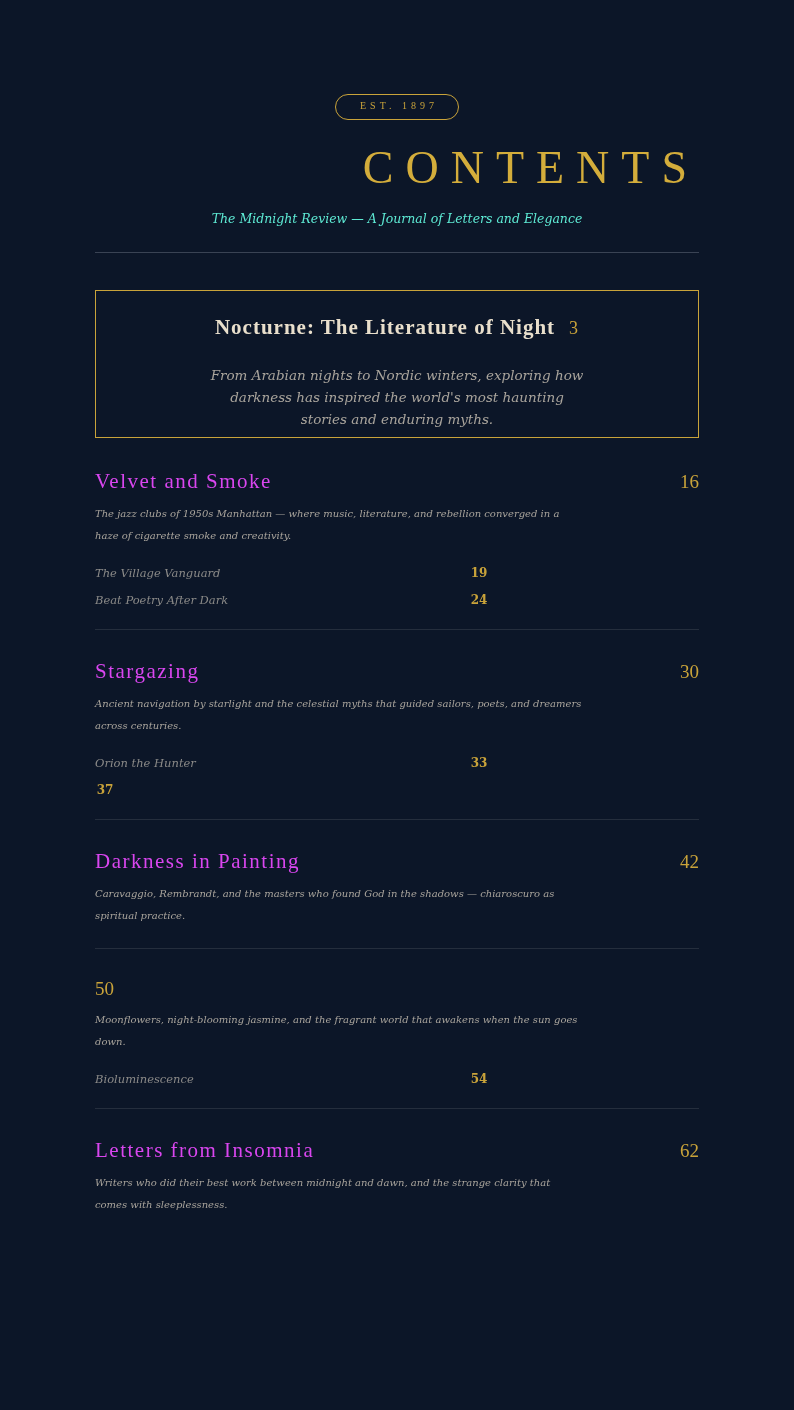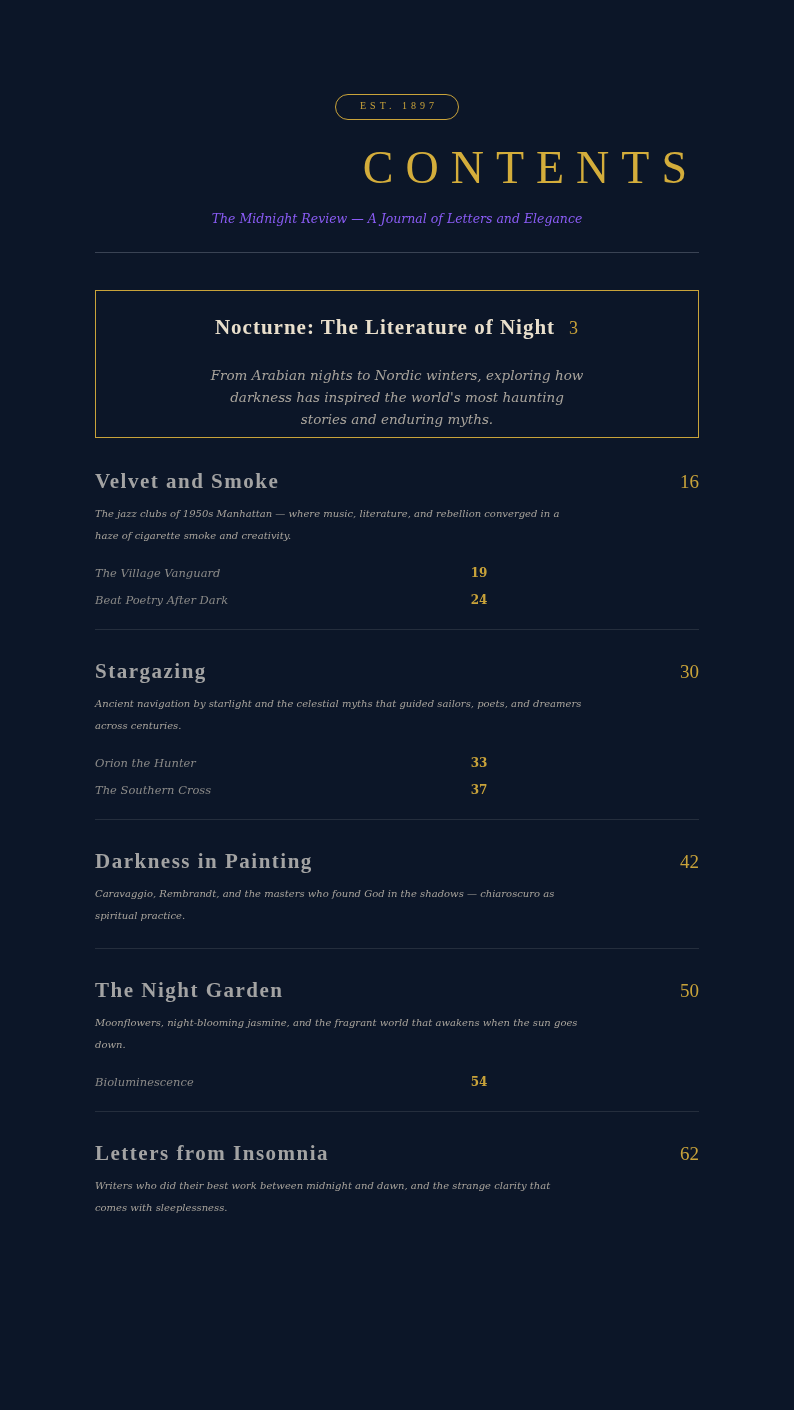--- a/index.html
+++ b/index.html
@@ -13,41 +13,41 @@
     display:inline-block; border:1px solid #c9a33a; border-radius:15px;
     color:#c9a33a; font-family:"Liberation Serif", serif; font-size:10px;
     letter-spacing:4px; padding:4px 20px 6px 24px; line-height:14px;
   }
   .title {
     text-align:right; color:#d4ad3b; font-family:"Liberation Serif", serif;
     font-size:46px; letter-spacing:12px; margin-top:22px; line-height:52px;
     padding-left:12px;
   }
   .subtitle {
-    text-align:center; color:#8b5cf6; font-style:italic; font-size:12.5px;
+    text-align:center; color:#5eead4; font-style:italic; font-size:12.5px;
     margin-top:17px; font-family:"DejaVu Serif", serif;
   }
   .rule { height:1px; background:#3a4354; margin-top:26px; }
   .feature {
     margin-top:37px; border:1px solid #c9a33a; height:146px; text-align:center;
   }
   .feature-title {
     margin-top:24px; font-family:"Liberation Serif", serif; font-weight:bold;
     color:#e9dfcc; font-size:21px; letter-spacing:1px;
   }
   .feature-num { color:#c9a33a; font-weight:normal; font-size:18px; margin-left:14px; }
   .feature-desc {
     color:#a9a49c; font-style:italic; font-size:13.5px; line-height:22px;
     width:380px; margin:24px auto 0;
   }
   .section { border-bottom:1px solid #252e3d; }
   .section.last { border-bottom:none; }
   .sec-head { display:flex; justify-content:space-between; align-items:baseline; }
   .sec-title {
-    font-family:"Liberation Serif", serif; font-weight:bold; color:#a3a3a3;
+    font-family:"Liberation Serif", serif; font-weight:normal; color:#d946ef;
     font-size:21px; letter-spacing:1.5px;
   }
   .sec-num { font-family:"Liberation Serif", serif; color:#c9a33a; font-size:19px; }
   .sec-desc {
     color:#a9a49c; font-style:italic; font-size:10px; line-height:22px;
     width:490px; margin-top:9px;
   }
   .sub-list { margin-top:12px; padding-bottom:16px; }
   .sub-item { display:flex; width:394px; height:27px; align-items:center; }
   .sub-label { color:#8b8a88; font-style:italic; font-size:11.5px; flex:1; }
@@ -94,36 +94,34 @@
       <span class="sec-title">Stargazing</span>
       <span class="sec-num">30</span>
     </div>
     <div class="sec-desc">Ancient navigation by starlight and the celestial myths that guided sailors, poets, and dreamers across centuries.</div>
     <div class="sub-list">
           <div class="sub-item">
             <span class="sub-label">Orion the Hunter</span>
             <span class="sub-num">33</span>
           </div>
           <div class="sub-item">
-            <span class="sub-label">The Southern Cross</span>
             <span class="sub-num">37</span>
           </div>
         </div>
   </div>
       <div class="section" style="padding-top: 29px;">
     <div class="sec-head">
       <span class="sec-title">Darkness in Painting</span>
       <span class="sec-num">42</span>
     </div>
     <div class="sec-desc">Caravaggio, Rembrandt, and the masters who found God in the shadows — chiaroscuro as spiritual practice.</div>
     <div class="sub-list" style="margin-top: 0px; padding-bottom: 21px;"></div>
   </div>
       <div class="section" style="padding-top: 29px;">
     <div class="sec-head">
-      <span class="sec-title">The Night Garden</span>
       <span class="sec-num">50</span>
     </div>
     <div class="sec-desc">Moonflowers, night-blooming jasmine, and the fragrant world that awakens when the sun goes down.</div>
     <div class="sub-list">
           <div class="sub-item">
             <span class="sub-label">Bioluminescence</span>
             <span class="sub-num">54</span>
           </div>
         </div>
   </div>

